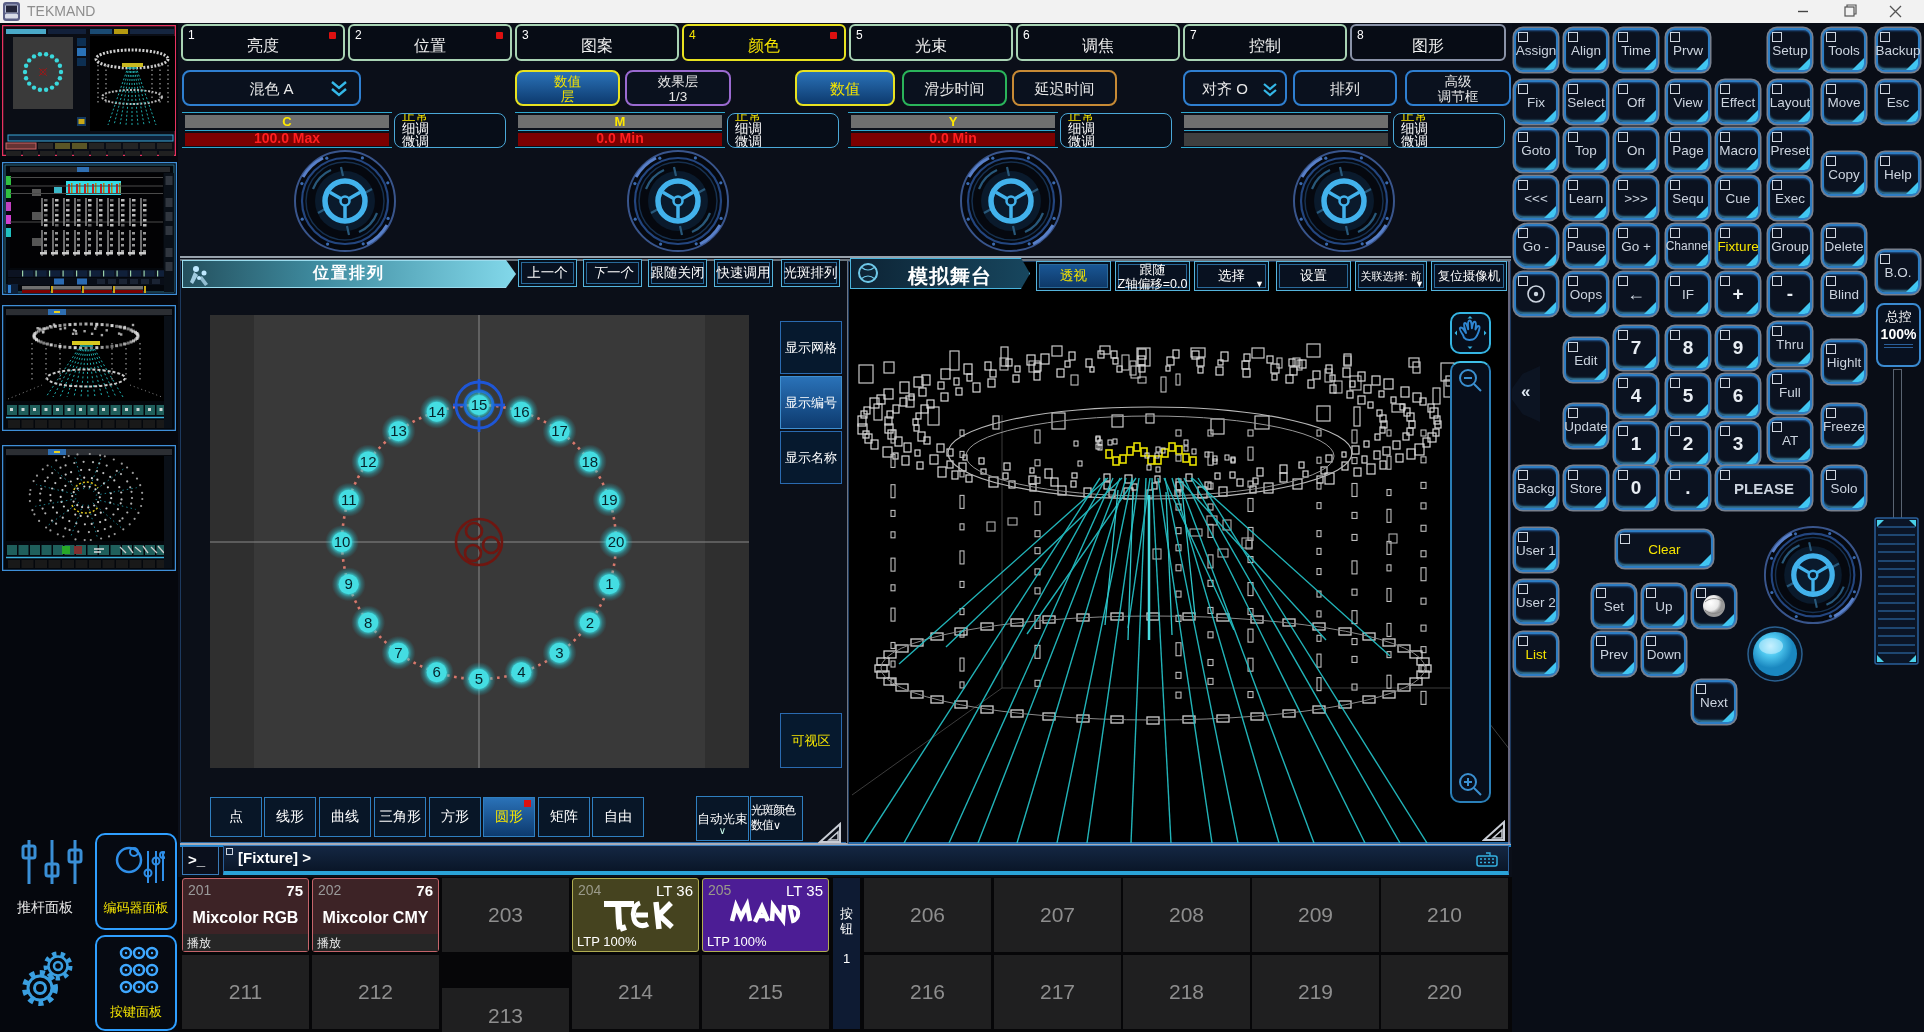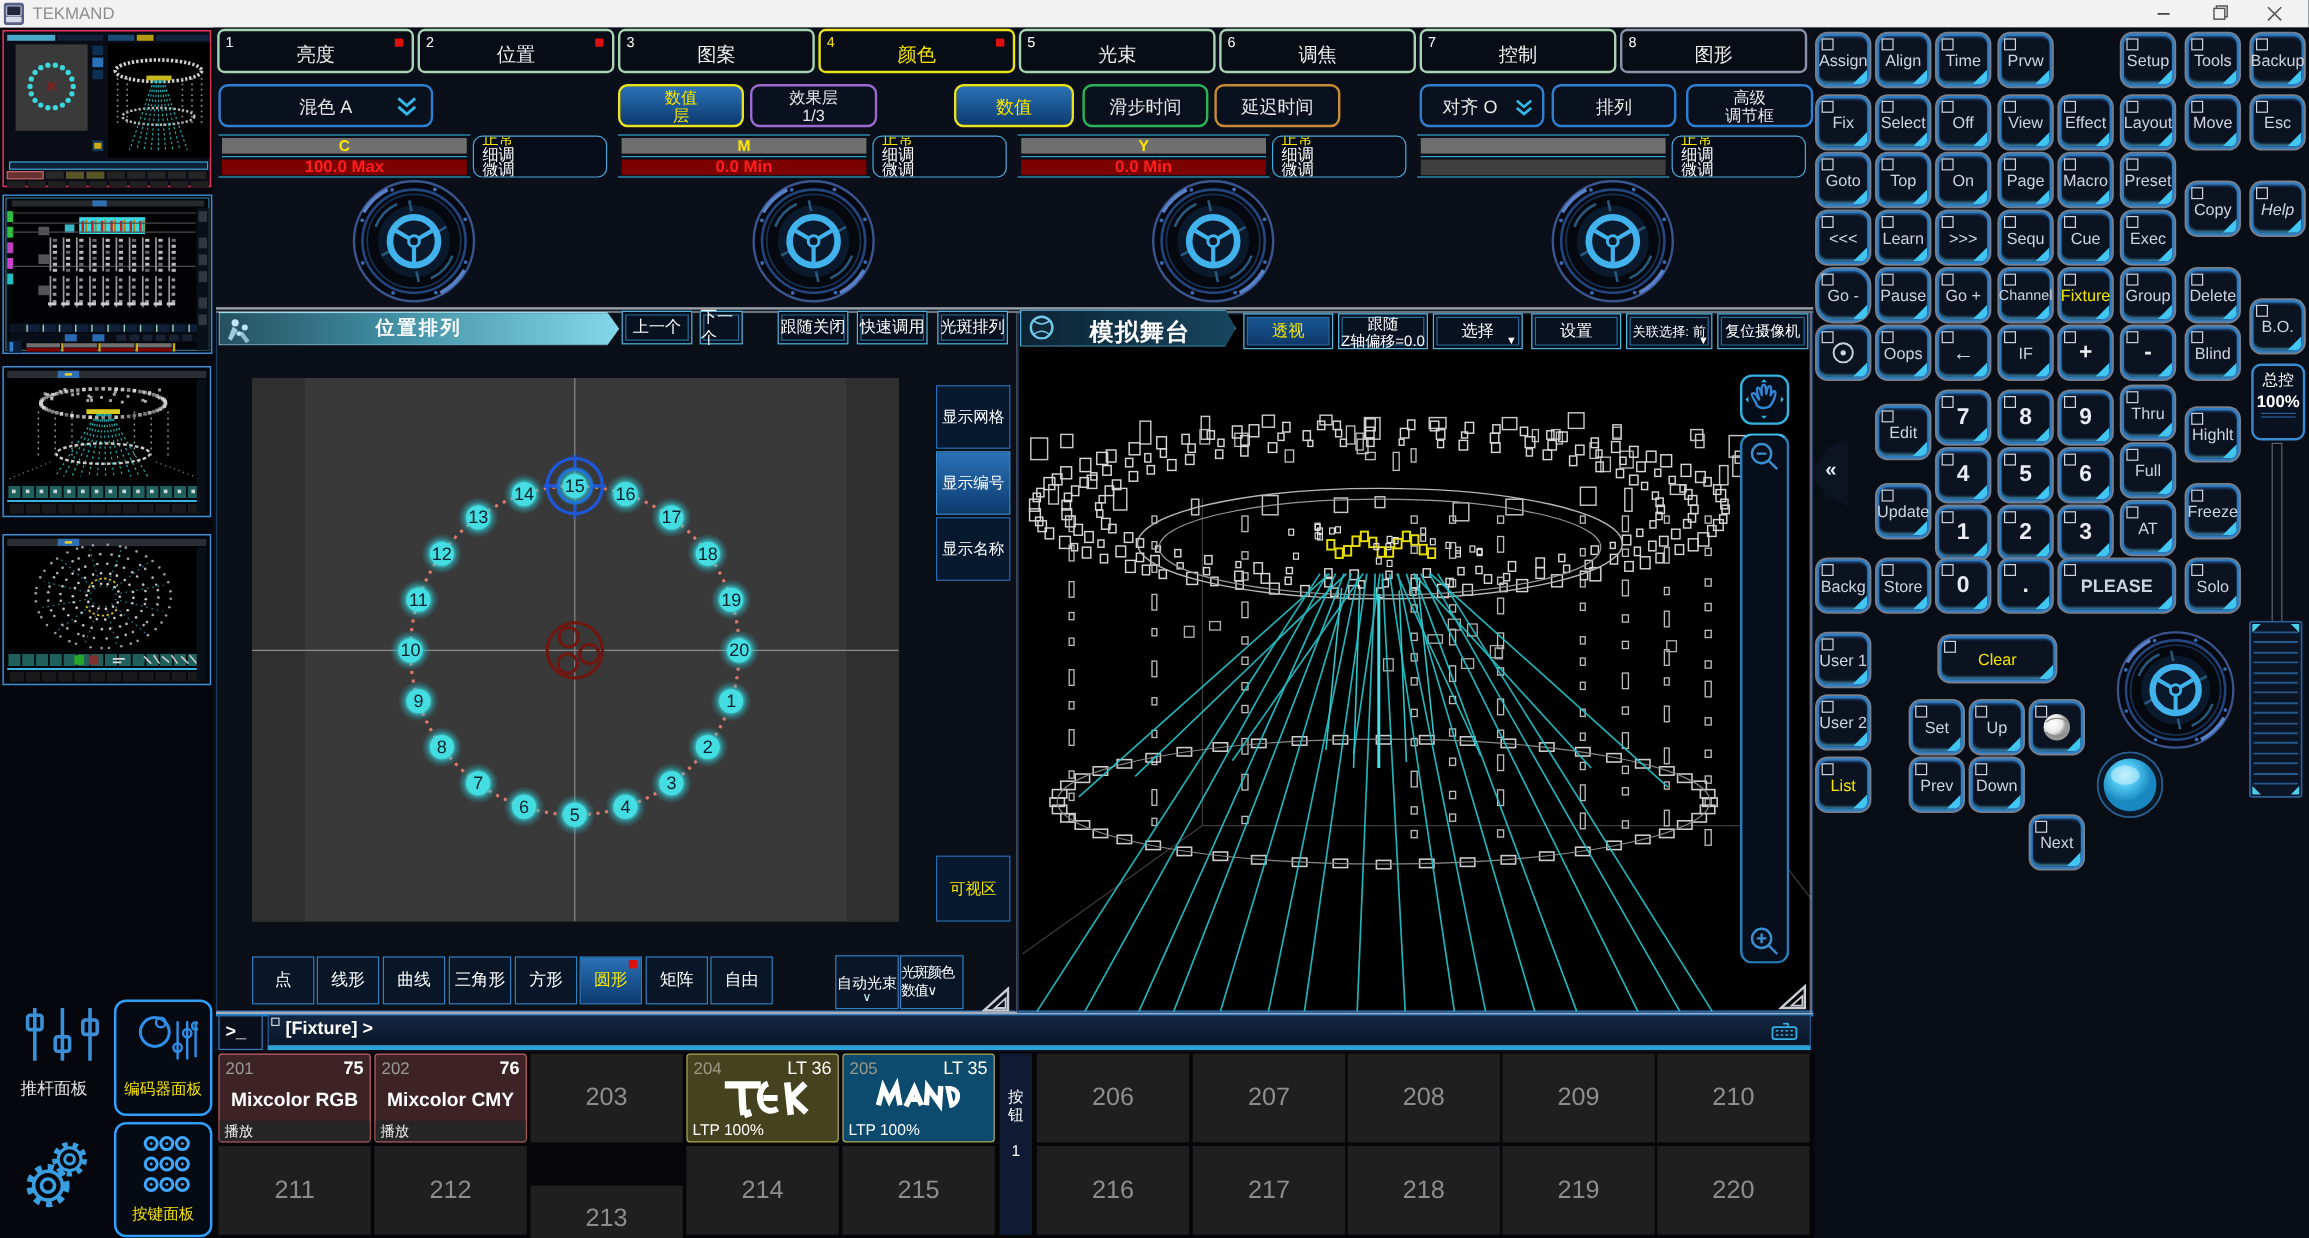--- a/index.html
+++ b/index.html
@@ -970,21 +970,21 @@
     <g fill="#bfe8ff">
       <circle cx="8" cy="7" r="3"></circle>
       <circle cx="16" cy="11" r="2.5"></circle>
       <circle cx="11" cy="16" r="2"></circle>
       <path d="M6 10 l-4 10 3 2 5 -9z" opacity=".8"></path>
       <path d="M14 14 l6 8 -3 2 -6 -8z" opacity=".7"></path>
     </g>
   </svg>
 <div class="ab" style="left:182px;top:263px;width:334px;text-align:center;color:#fff;font-size:16px;font-weight:bold;letter-spacing:2px;padding-left:40px;width:294px;">位置排列</div>
 <div class="ab pbtn flx" style="left:518px;top:259px;width:59px;height:28px;">上一个</div>
-<div class="ab pbtn flx" style="left:583px;top:259px;width:36px;height:28px;">下一个</div>
+<div class="ab pbtn flx" style="left:583px;top:259px;width:59px;height:28px;font-style:italic;">下一个</div>
 <div class="ab pbtn flx" style="left:648px;top:259px;width:59px;height:28px;">跟随关闭</div>
 <div class="ab pbtn flx" style="left:714px;top:259px;width:59px;height:28px;">快速调用</div>
 <div class="ab pbtn flx" style="left:781px;top:259px;width:59px;height:28px;">光斑排列</div>
 <div class="ab" style="left:210px;top:315px;width:539px;height:453px;background:#393939;"></div>
 <div class="ab" style="left:210px;top:315px;width:44px;height:453px;background:#2f2f2f;"></div>
 <div class="ab" style="left:705px;top:315px;width:44px;height:453px;background:#2f2f2f;"></div>
 <svg class="ab" style="left:210px;top:315px" width="539" height="453">
     <defs>
       <radialGradient id="dg">
         <stop offset="0%" stop-color="#4be4e8" stop-opacity="1"></stop>
@@ -1664,21 +1664,21 @@
 <div class="ab" style="left:572px;top:878px;width:127px;height:74px;background:#45431f;border:1.5px solid #b0ad52;border-radius:3px;">
 <div class="ab" style="left:5px;top:3px;color:#9a9a8a;font-size:14px;">204</div>
 <div class="ab" style="right:5px;top:3px;color:#fff;font-size:15px;">LT 36</div>
 <svg class="ab" style="left:23px;top:17px" width="80" height="38">
       <path d="M8 8 h30 M22 9 c1 8 0 16 2 24 M24 33 l6 -2" stroke="#fff" stroke-width="6" fill="none"></path>
       <path d="M44 7 c-6 2 -8 10 -6 16 c2 7 9 8 14 5 M40 19 h12" stroke="#fff" stroke-width="5" fill="none"></path>
       <path d="M60 6 l3 27 M75 7 l-12 12 13 12" stroke="#fff" stroke-width="5.5" fill="none"></path>
     </svg>
 <div class="ab" style="left:4px;bottom:2px;color:#fff;font-size:13px;">LTP 100%</div>
 </div>
-<div class="ab" style="left:702px;top:878px;width:127px;height:74px;background:#0c4a6e;border:1.5px solid #b0ad52;border-radius:3px;">
+<div class="ab" style="left:702px;top:878px;width:127px;height:74px;background:#4c1d95;border:1.5px solid #b0ad52;border-radius:3px;">
 <div class="ab" style="left:5px;top:3px;color:#9a9a8a;font-size:14px;">205</div>
 <div class="ab" style="right:5px;top:3px;color:#fff;font-size:15px;">LT 35</div>
 <svg class="ab" style="left:24px;top:17px" width="78" height="38">
       <path d="M5 25 l4 -15 5 11 6 -12 3 16" stroke="#fff" stroke-width="4.5" fill="none"></path>
       <path d="M28 26 l7 -15 6 14 m-11 -5 h9" stroke="#fff" stroke-width="4.5" fill="none"></path>
       <path d="M45 25 l1 -15 10 14 1 -15" stroke="#fff" stroke-width="4.5" fill="none"></path>
       <path d="M63 11 l3 14 c6 -2 8 -13 -1 -14 z" stroke="#fff" stroke-width="4" fill="none"></path>
     </svg>
 <div class="ab" style="left:4px;bottom:2px;color:#fff;font-size:13px;">LTP 100%</div>
 </div>
@@ -1699,21 +1699,21 @@
 <div class="ab kb flx" style="left:1768px;top:80px;">Layout</div>
 <div class="ab kb flx" style="left:1822px;top:80px;">Move</div>
 <div class="ab kb flx" style="left:1876px;top:80px;">Esc</div>
 <div class="ab kb flx" style="left:1514px;top:128px;">Goto</div>
 <div class="ab kb flx" style="left:1564px;top:128px;">Top</div>
 <div class="ab kb flx" style="left:1614px;top:128px;">On</div>
 <div class="ab kb flx" style="left:1666px;top:128px;">Page</div>
 <div class="ab kb flx" style="left:1716px;top:128px;">Macro</div>
 <div class="ab kb flx" style="left:1768px;top:128px;">Preset</div>
 <div class="ab kb flx" style="left:1822px;top:152px;">Copy</div>
-<div class="ab kb flx" style="left:1876px;top:152px;font-style:italic;">Help</div>
+<div class="ab kb flx" style="left:1876px;top:152px;">Help</div>
 <div class="ab kb flx" style="left:1514px;top:176px;">&lt;&lt;&lt;</div>
 <div class="ab kb flx" style="left:1564px;top:176px;">Learn</div>
 <div class="ab kb flx" style="left:1614px;top:176px;">&gt;&gt;&gt;</div>
 <div class="ab kb flx" style="left:1666px;top:176px;">Sequ</div>
 <div class="ab kb flx" style="left:1716px;top:176px;">Cue</div>
 <div class="ab kb flx" style="left:1768px;top:176px;">Exec</div>
 <div class="ab kb flx" style="left:1514px;top:224px;border-radius:14px;">Go -</div>
 <div class="ab kb flx" style="left:1564px;top:224px;">Pause</div>
 <div class="ab kb flx" style="left:1614px;top:224px;">Go +</div>
 <div class="ab kb flx" style="left:1666px;top:224px;font-size:12px;">Channel</div>

